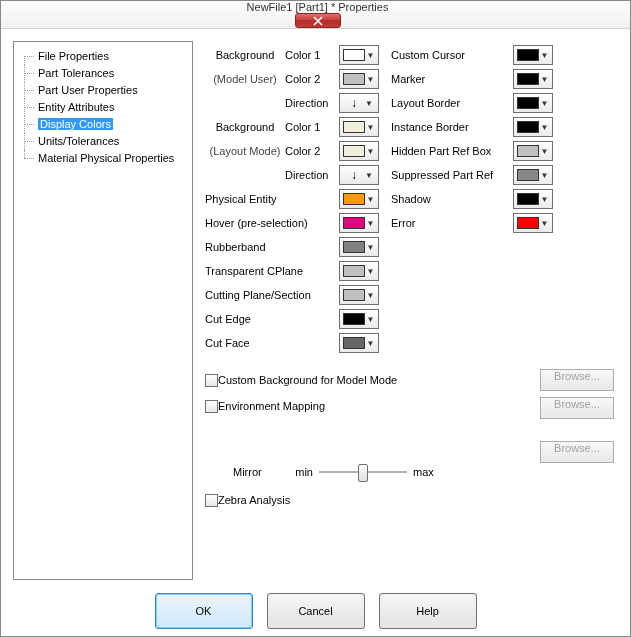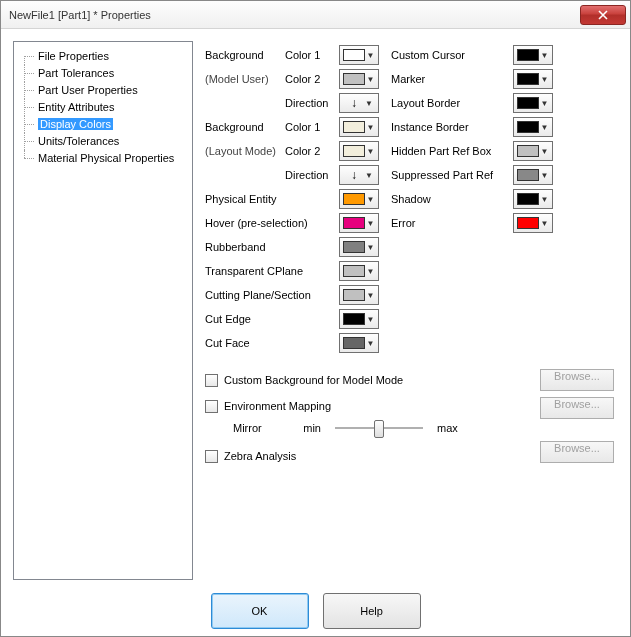--- a/index.html
+++ b/index.html
@@ -15,20 +15,21 @@
     flex-direction: column;
     overflow: hidden;
   }
   .titlebar {
     height: 28px;
     background: linear-gradient(#fdfdfd, #f0f0f0);
     border-bottom: 1px solid #d4d4d4;
     display: flex;
     align-items: center;
     padding: 0 4px 0 8px;
+    flex-direction: column;
   }
   .titlebar .title { flex: 1; color: #333; }
   .titlebar .closebtn {
     width: 46px; height: 20px;
     background: linear-gradient(#e26f6f, #c8403b 45%, #b12f2a 50%, #c33833);
     border: 1px solid #8a2622;
     border-radius: 3px;
     display: flex; align-items: center; justify-content: center;
     color: #fff; font-weight: bold;
   }
@@ -73,21 +74,21 @@
     background: #3399ff;
     color: #fff;
     padding: 0 2px;
   }
   .rightpane {
     flex: 1;
     position: relative;
     padding-top: 2px;
   }
   .row { display: flex; align-items: center; height: 24px; }
-  .lab1 { width: 82px; padding-left: 2px; }
+  .lab1 { width: 82px; padding-left: 2px; text-align: center; }
   .lab2 { width: 54px; }
   .lab1-wide { width: 136px; padding-left: 2px; }
   .lab3 { width: 130px; padding-left: 8px; }
   .sub { color: #444; }
   .colorpick {
     width: 40px; height: 20px;
     border: 1px solid #707070;
     background: linear-gradient(#fefefe,#eaeaea);
     display: inline-flex;
     align-items: center;
@@ -103,21 +104,21 @@
   .dirpick {
     width: 40px; height: 20px;
     border: 1px solid #707070;
     background: linear-gradient(#fefefe,#eaeaea);
     display: inline-flex;
     align-items: center;
     padding: 2px 2px 2px 6px;
     margin-right: 4px;
   }
   .dirpick .arrow { font-size: 12px; line-height:12px; width:16px; text-align:center;}
-  .checkbox-row { display:flex; align-items:center; gap:6px; height:22px; padding-left:2px;}
+  .checkbox-row { display:flex; align-items:center; height:22px; padding-left:2px;}
   .checkbox {
     width:13px; height:13px; border:1px solid #707070;
     background: linear-gradient(#fff,#e8e8e8);
   }
   .browsebtn {
     width: 74px; height:22px;
     border:1px solid #adadad;
     background: linear-gradient(#f7f7f7,#e8e8e8);
     color:#a0a0a0;
     display:flex; justify-content:center;
@@ -152,21 +153,21 @@
     border:1px solid #707070;
     background: linear-gradient(#f7f7f7,#e3e3e3);
     display:flex; align-items:center; justify-content:center;
     border-radius:3px;
   }
   .dlgbtn.primary {
     border:1px solid #2d8bd6;
     box-shadow: inset 0 0 0 1px #8fcaf2;
     background: linear-gradient(#eaf4fc,#cfe8fb);
   }
-  .env-row { display:flex; align-items:center; gap:14px; padding-left:30px; height:22px;}
+  .env-row { display:flex; align-items:center; gap:6px; padding-left:30px; height:22px;margin-top:44px;}
 </style>
 </head>
 <body>
 
 <div class="titlebar">
   <span class="title">NewFile1 [Part1] * Properties</span>
   <div class="closebtn">
     <svg width="10" height="10" viewBox="0 0 10 10">
         <path d="M1 1 L9 9 M9 1 L1 9" stroke="#fff" stroke-width="1.6"></path>
       </svg>
@@ -364,15 +365,18 @@
       </div>
 
   </div>
 </div>
 
 <div class="footer">
   <div class="dlgbtn primary">
       <span>OK</span>
     </div>
   <div class="dlgbtn">
+      <span>Cancel</span>
+    </div>
+  <div class="dlgbtn">
       <span>Help</span>
     </div>
 </div>
 
 </body></html>

